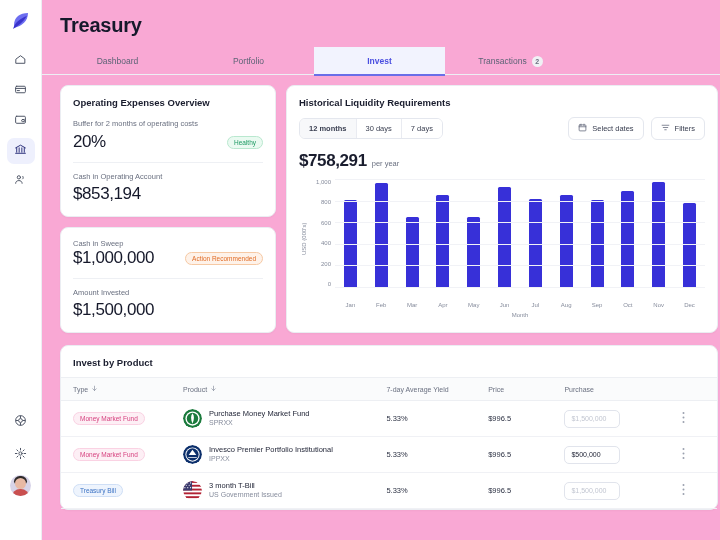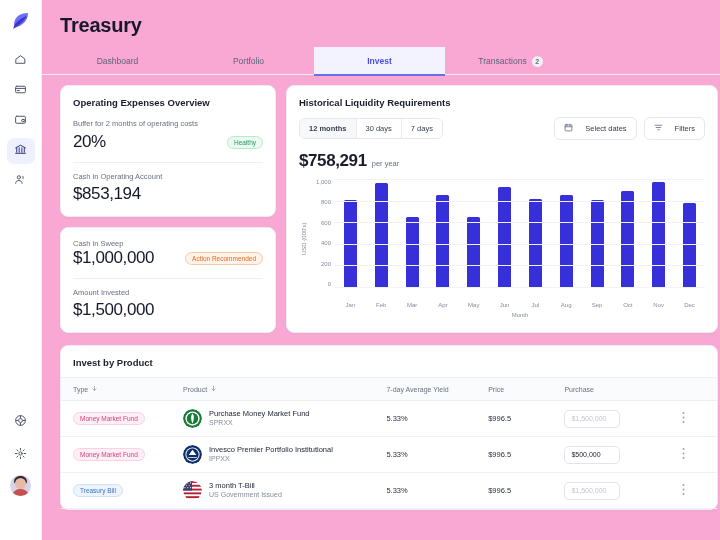--- a/index.html
+++ b/index.html
@@ -108,21 +108,21 @@
   .chart-controls { display: flex; align-items: center; justify-content: space-between; margin-top: 9px; }
   .seg { display: flex; border: 1px solid #e4e7ee; border-radius: 6px; overflow: hidden; background: #fff; }
   .seg-btn {
     font-size: 7.5px; color: #3b4052; padding: 5px 9px; background: #fff;
     border-right: 1px solid #e9ebf1;
   }
   .seg-btn:last-child { border-right: none; }
   .seg-btn.active { background: #f7f8fa; font-weight: 600; }
   .ghost-btns { display: flex; gap: 7px; }
   .ghost-btn {
-    display: flex; align-items: center; gap: 12px; font-size: 7.5px; color: #3b4052;
+    display: flex; align-items: center; gap: 5px; font-size: 7.5px; color: #3b4052;
     border: 1px solid #e4e7ee; border-radius: 6px; padding: 5px 9px; background: #fff;
     white-space: nowrap;
   }
   .headline { display: flex; align-items: baseline; gap: 5px; padding: 11px 12px 0 12px; }
   .headline .amt { font-size: 17px; font-weight: 600; letter-spacing: -0.4px; }
   .headline .per { font-size: 7.5px; color: #6a7080; }
 
   
   .chart-wrap { padding: 8px 12px 8px 12px; }
   .chart-area { display: flex; height: 120px; }

